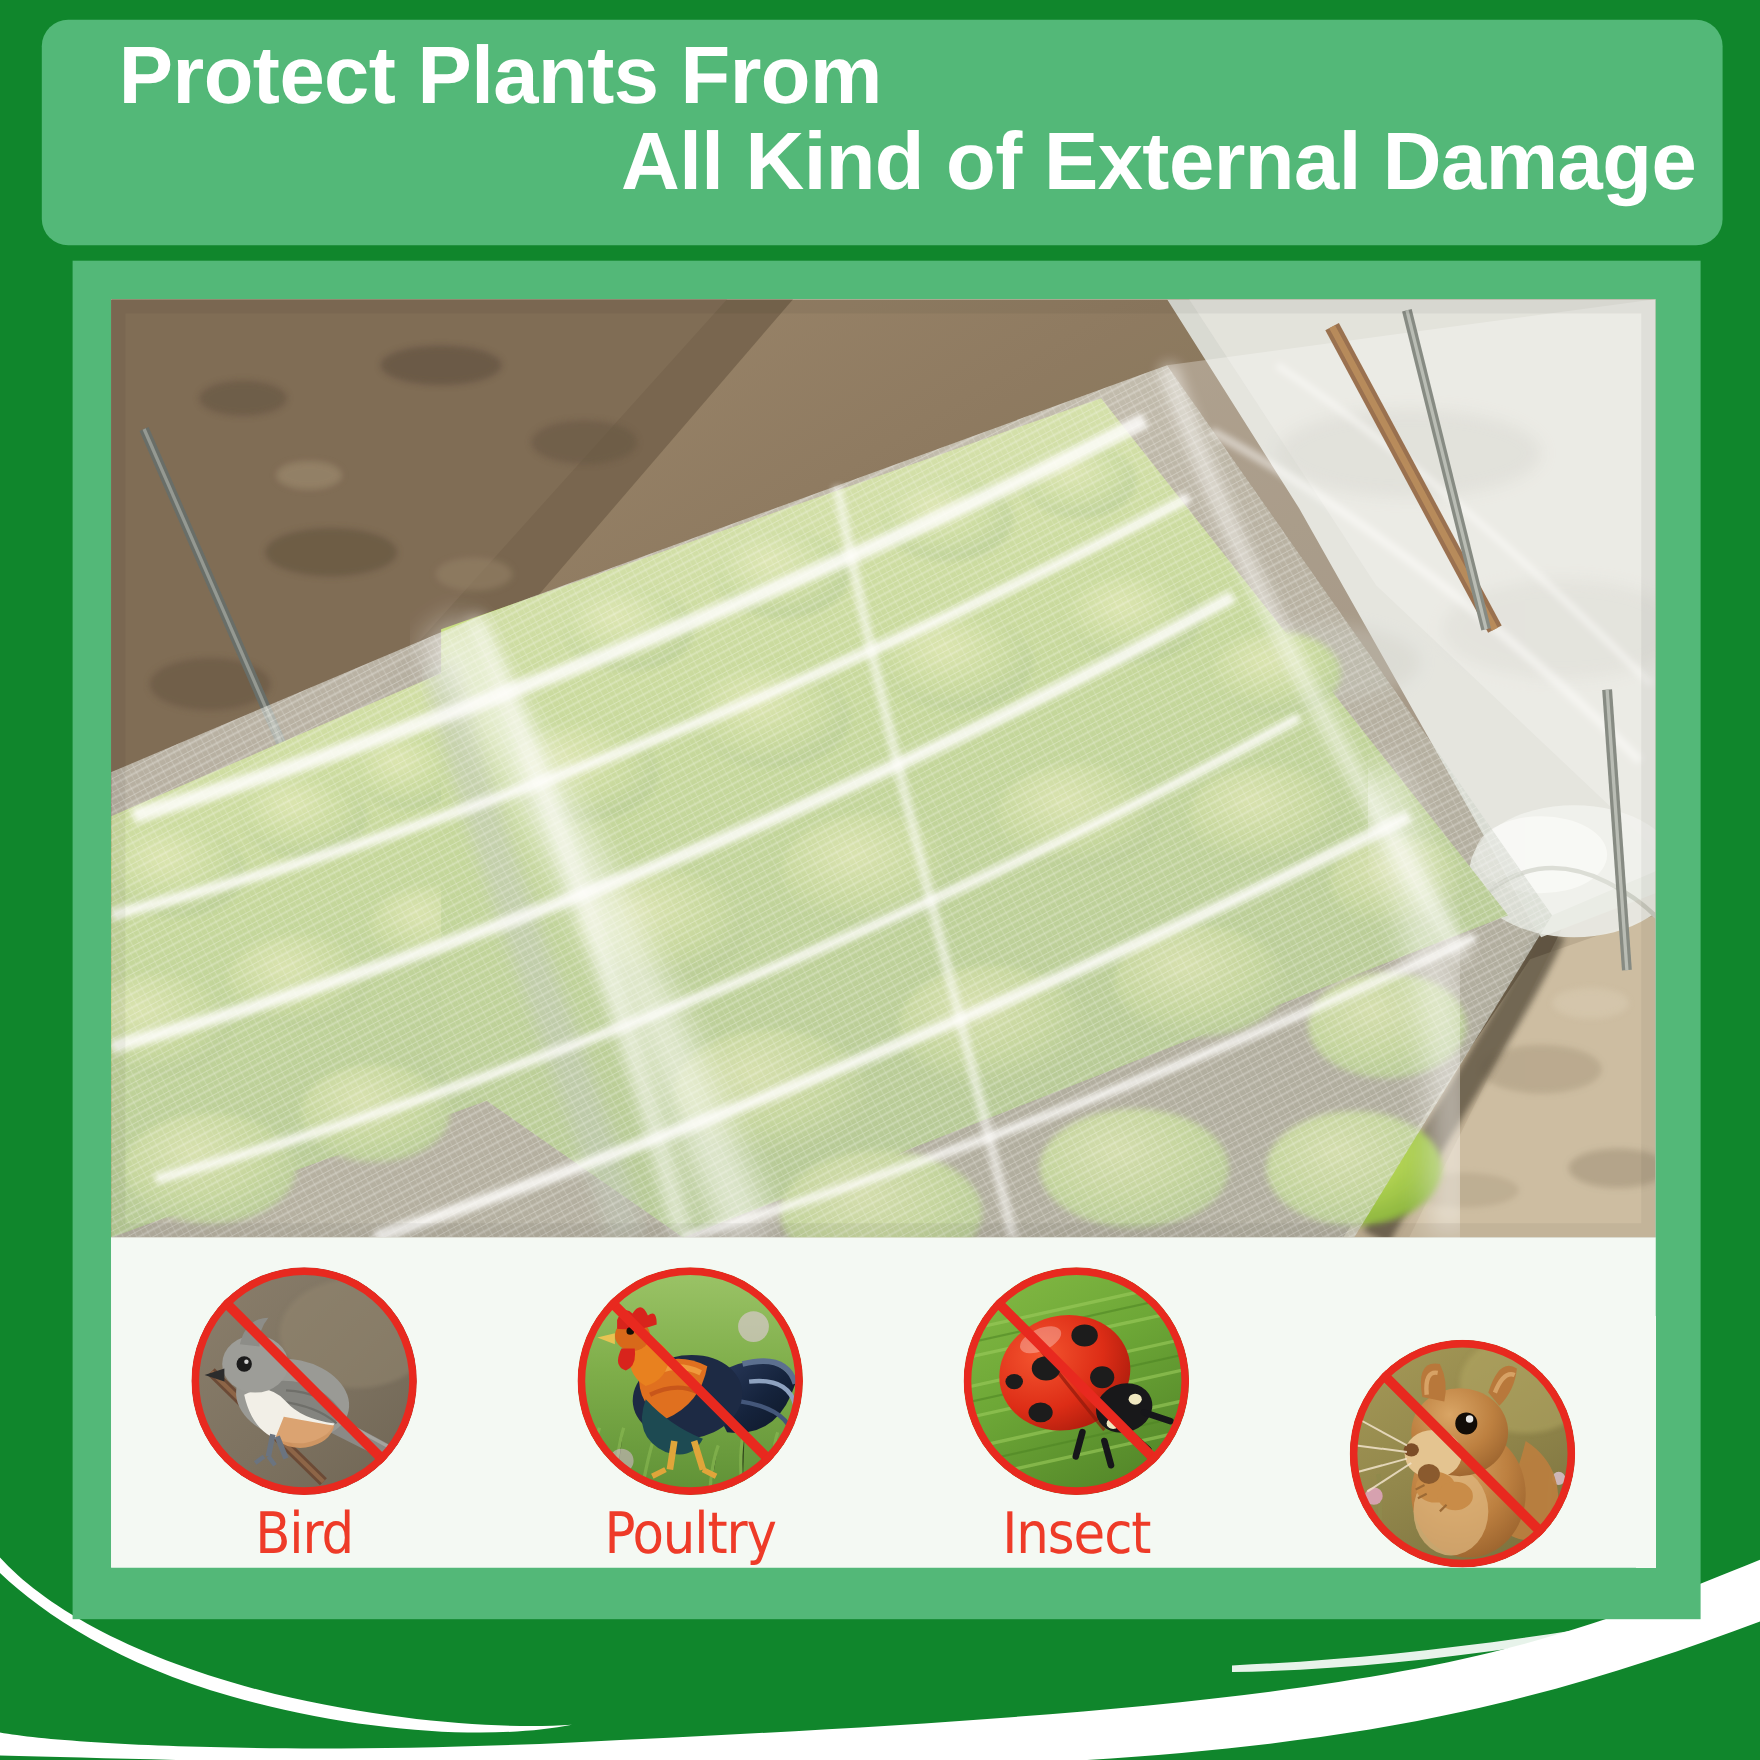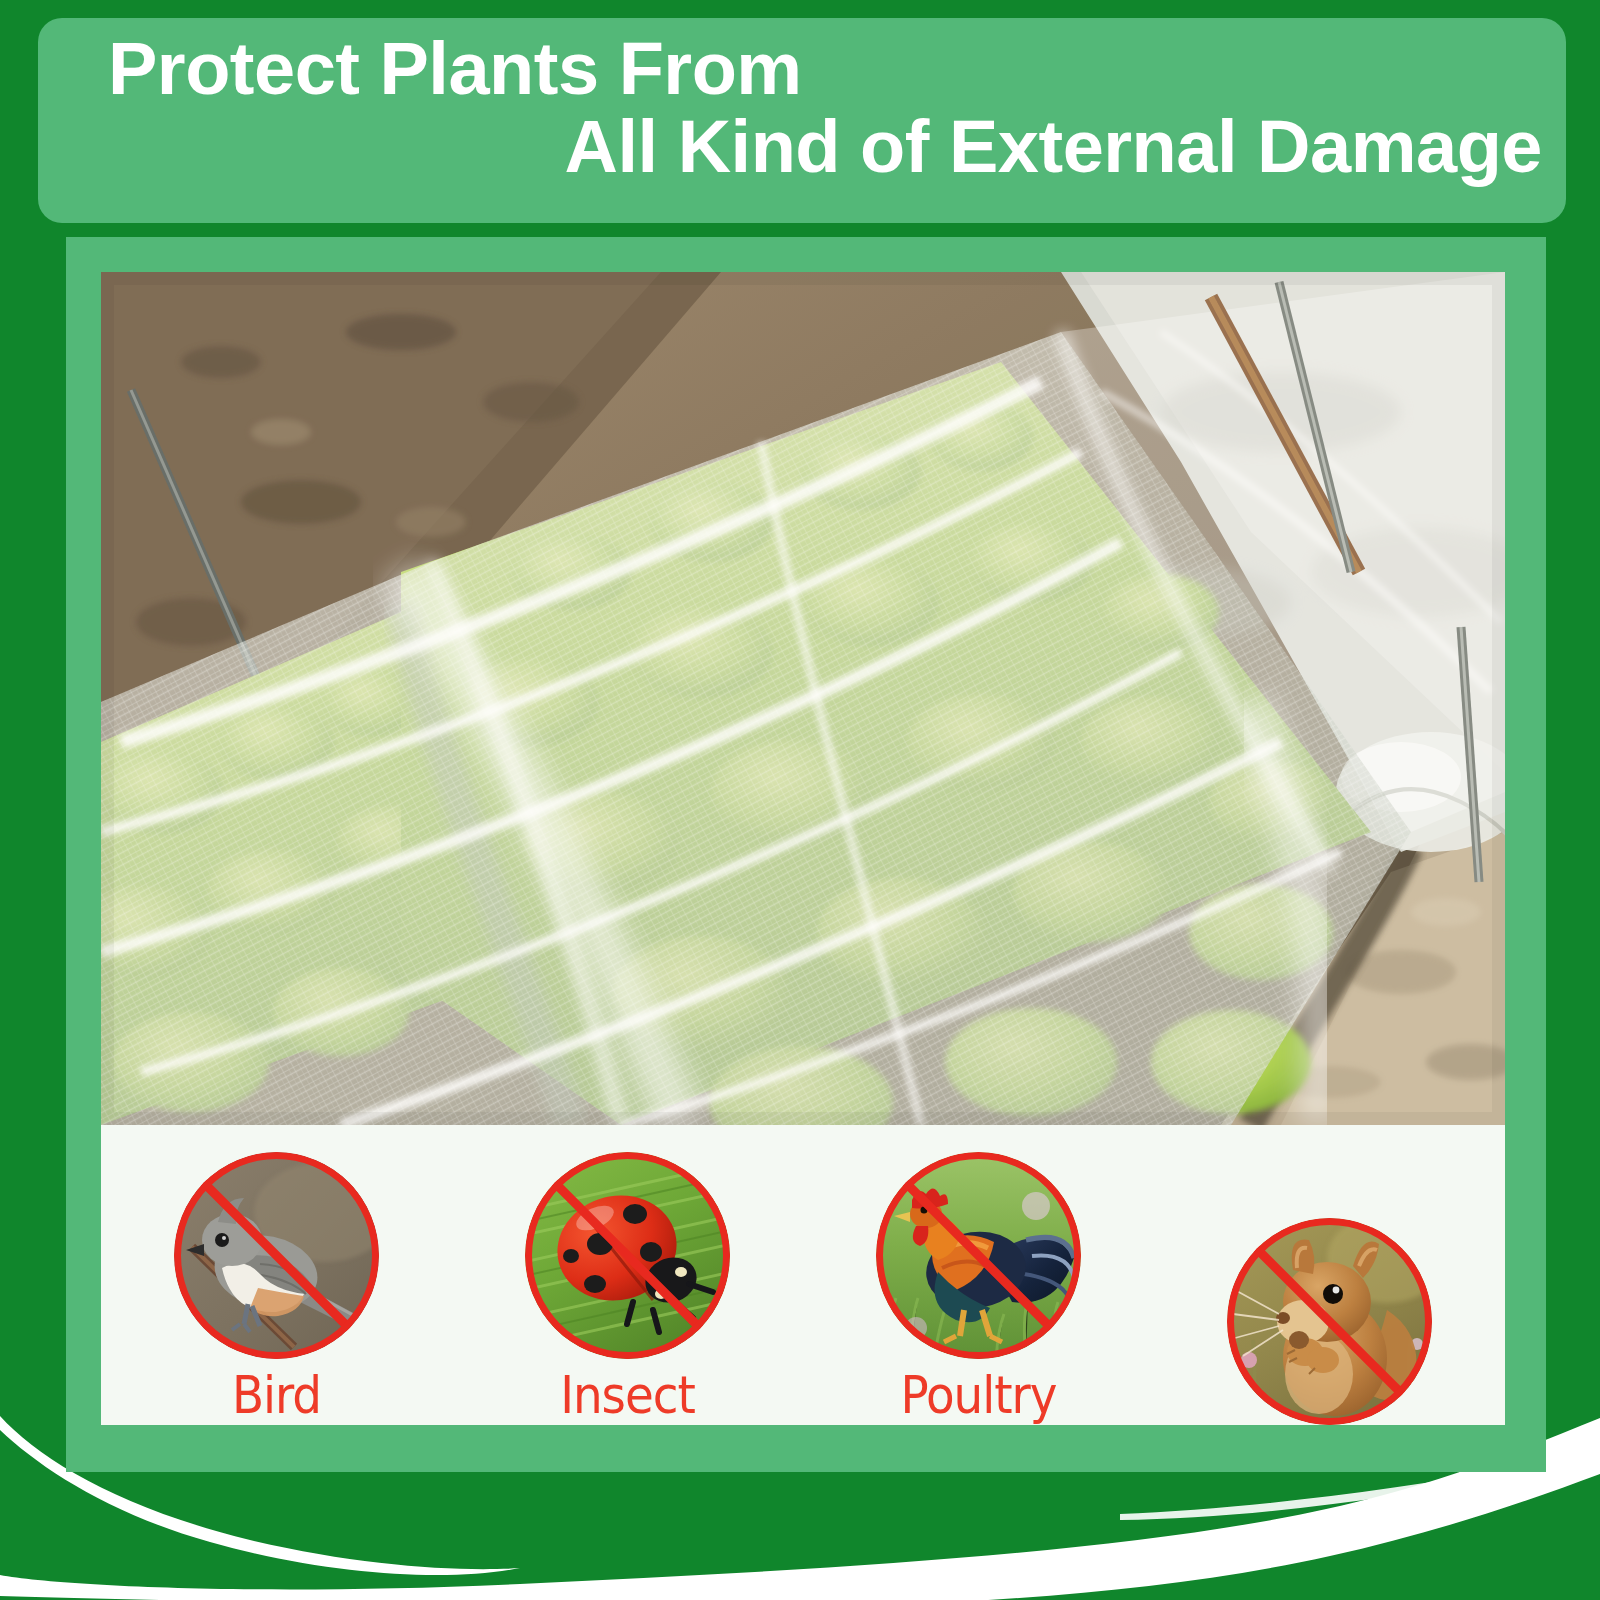--- a/index.html
+++ b/index.html
@@ -363,20 +363,84 @@
         <div class="icon-ring"></div>
       </div>
       <div class="icon-label">Bird</div>
     </div>
 
     <div class="icon-item">
       <div class="icon-badge">
         <div class="icon-photo">
           <svg viewBox="0 0 205 207" width="205" height="207">
             <defs>
+              <linearGradient id="grassBg" x1="0" y1="0" x2="0" y2="1">
+                <stop offset="0%" stop-color="#9cc468"></stop>
+                <stop offset="45%" stop-color="#7fae4a"></stop>
+                <stop offset="100%" stop-color="#5f9136"></stop>
+              </linearGradient>
+              <linearGradient id="tailG" x1="0" y1="0" x2="1" y2="1">
+                <stop offset="0%" stop-color="#2a3a5c"></stop>
+                <stop offset="55%" stop-color="#15233c"></stop>
+                <stop offset="100%" stop-color="#0d1626"></stop>
+              </linearGradient>
+            </defs>
+            <rect width="205" height="207" fill="url(#grassBg)"></rect>
+
+            <g stroke="#8fbd57" stroke-width="3" opacity="0.55">
+              <path d="M10,200 q4,-36 10,-54"></path>
+                <path d="M34,204 q2,-40 8,-58"></path>
+              <path d="M58,206 q6,-34 12,-52"></path>
+                <path d="M150,206 q-4,-40 2,-58"></path>
+              <path d="M178,204 q-2,-36 4,-54"></path>
+                <path d="M120,208 q2,-30 8,-46"></path>
+            </g>
+            <circle cx="160" cy="54" r="14" fill="#e5cbe0" opacity="0.6"></circle>
+            <circle cx="40" cy="176" r="11" fill="#d9b9d6" opacity="0.55"></circle>
+
+            <path d="M128,96 q48,-26 70,10 q-16,50 -62,44 q-16,-28 -8,-54 z" fill="url(#tailG)"></path>
+            <path d="M150,88 q40,-10 48,18" stroke="#5c708f" stroke-width="5" fill="none"></path>
+            <path d="M156,104 q36,-4 42,22" stroke="#8ea2c0" stroke-width="4" fill="none"></path>
+            <path d="M148,122 q38,6 46,26" stroke="#44577a" stroke-width="4" fill="none"></path>
+
+            <ellipse cx="100" cy="118" rx="50" ry="38" transform="rotate(-8 100 118)" fill="#1d2a44"></ellipse>
+
+            <path d="M56,96 q30,-22 62,-6 q-6,34 -38,48 q-26,-12 -24,-42 z" fill="#e0701f"></path>
+            <path d="M62,100 q26,-16 50,-4" stroke="#f09a3c" stroke-width="5" fill="none"></path>
+            <path d="M66,116 q24,-12 44,-2" stroke="#c8561a" stroke-width="4" fill="none"></path>
+
+            <path d="M62,120 q-12,34 18,48 q24,8 34,-12 q-30,-12 -52,-36 z" fill="#1d4a52"></path>
+
+            <path d="M50,72 q22,-14 34,8 q-2,22 -22,28 q-20,-12 -12,-36 z" fill="#e8811f"></path>
+
+            <ellipse cx="50" cy="62" rx="16" ry="14" fill="#d8691a"></ellipse>
+
+            <path d="M36,48 q6,-14 14,-6 q8,-12 14,2 q8,-6 8,8 q-16,6 -36,4 z" fill="#d8241c"></path>
+
+            <path d="M40,74 q-8,16 4,20 q10,-4 8,-20 z" fill="#d8241c"></path>
+
+            <path d="M34,60 L18,64 L34,70 Z" fill="#e8c352"></path>
+
+            <circle cx="48" cy="58" r="3.5" fill="#140f06"></circle>
+
+            <path d="M88,158 l-4,26 M106,158 l8,26" stroke="#e0a53a" stroke-width="6" fill="none"></path>
+            <path d="M80,184 l-12,6 M114,184 l12,6" stroke="#e0a53a" stroke-width="5" fill="none"></path>
+          </svg>
+        </div>
+        <div class="icon-slash"></div>
+        <div class="icon-ring"></div>
+      </div>
+      <div class="icon-label">Poultry</div>
+    </div>
+
+    <div class="icon-item">
+      <div class="icon-badge">
+        <div class="icon-photo">
+          <svg viewBox="0 0 205 207" width="205" height="207">
+            <defs>
               <linearGradient id="leafBg" x1="0" y1="0" x2="0.6" y2="1">
                 <stop offset="0%" stop-color="#86bb46"></stop>
                 <stop offset="50%" stop-color="#6ea837"></stop>
                 <stop offset="100%" stop-color="#55892a"></stop>
               </linearGradient>
               <radialGradient id="bugRed" cx="0.35" cy="0.3" r="0.8">
                 <stop offset="0%" stop-color="#f4552f"></stop>
                 <stop offset="60%" stop-color="#dd2d16"></stop>
                 <stop offset="100%" stop-color="#a81b0c"></stop>
               </radialGradient>
@@ -418,84 +482,20 @@
               <path d="M108,150 l-6,22"></path>
             </g>
 
             <ellipse cx="70" cy="66" rx="20" ry="10" transform="rotate(-24 70 66)" fill="#ffffff" opacity="0.3"></ellipse>
           </svg>
         </div>
         <div class="icon-slash"></div>
         <div class="icon-ring"></div>
       </div>
       <div class="icon-label">Insect</div>
-    </div>
-
-    <div class="icon-item">
-      <div class="icon-badge">
-        <div class="icon-photo">
-          <svg viewBox="0 0 205 207" width="205" height="207">
-            <defs>
-              <linearGradient id="grassBg" x1="0" y1="0" x2="0" y2="1">
-                <stop offset="0%" stop-color="#9cc468"></stop>
-                <stop offset="45%" stop-color="#7fae4a"></stop>
-                <stop offset="100%" stop-color="#5f9136"></stop>
-              </linearGradient>
-              <linearGradient id="tailG" x1="0" y1="0" x2="1" y2="1">
-                <stop offset="0%" stop-color="#2a3a5c"></stop>
-                <stop offset="55%" stop-color="#15233c"></stop>
-                <stop offset="100%" stop-color="#0d1626"></stop>
-              </linearGradient>
-            </defs>
-            <rect width="205" height="207" fill="url(#grassBg)"></rect>
-
-            <g stroke="#8fbd57" stroke-width="3" opacity="0.55">
-              <path d="M10,200 q4,-36 10,-54"></path>
-                <path d="M34,204 q2,-40 8,-58"></path>
-              <path d="M58,206 q6,-34 12,-52"></path>
-                <path d="M150,206 q-4,-40 2,-58"></path>
-              <path d="M178,204 q-2,-36 4,-54"></path>
-                <path d="M120,208 q2,-30 8,-46"></path>
-            </g>
-            <circle cx="160" cy="54" r="14" fill="#e5cbe0" opacity="0.6"></circle>
-            <circle cx="40" cy="176" r="11" fill="#d9b9d6" opacity="0.55"></circle>
-
-            <path d="M128,96 q48,-26 70,10 q-16,50 -62,44 q-16,-28 -8,-54 z" fill="url(#tailG)"></path>
-            <path d="M150,88 q40,-10 48,18" stroke="#5c708f" stroke-width="5" fill="none"></path>
-            <path d="M156,104 q36,-4 42,22" stroke="#8ea2c0" stroke-width="4" fill="none"></path>
-            <path d="M148,122 q38,6 46,26" stroke="#44577a" stroke-width="4" fill="none"></path>
-
-            <ellipse cx="100" cy="118" rx="50" ry="38" transform="rotate(-8 100 118)" fill="#1d2a44"></ellipse>
-
-            <path d="M56,96 q30,-22 62,-6 q-6,34 -38,48 q-26,-12 -24,-42 z" fill="#e0701f"></path>
-            <path d="M62,100 q26,-16 50,-4" stroke="#f09a3c" stroke-width="5" fill="none"></path>
-            <path d="M66,116 q24,-12 44,-2" stroke="#c8561a" stroke-width="4" fill="none"></path>
-
-            <path d="M62,120 q-12,34 18,48 q24,8 34,-12 q-30,-12 -52,-36 z" fill="#1d4a52"></path>
-
-            <path d="M50,72 q22,-14 34,8 q-2,22 -22,28 q-20,-12 -12,-36 z" fill="#e8811f"></path>
-
-            <ellipse cx="50" cy="62" rx="16" ry="14" fill="#d8691a"></ellipse>
-
-            <path d="M36,48 q6,-14 14,-6 q8,-12 14,2 q8,-6 8,8 q-16,6 -36,4 z" fill="#d8241c"></path>
-
-            <path d="M40,74 q-8,16 4,20 q10,-4 8,-20 z" fill="#d8241c"></path>
-
-            <path d="M34,60 L18,64 L34,70 Z" fill="#e8c352"></path>
-
-            <circle cx="48" cy="58" r="3.5" fill="#140f06"></circle>
-
-            <path d="M88,158 l-4,26 M106,158 l8,26" stroke="#e0a53a" stroke-width="6" fill="none"></path>
-            <path d="M80,184 l-12,6 M114,184 l12,6" stroke="#e0a53a" stroke-width="5" fill="none"></path>
-          </svg>
-        </div>
-        <div class="icon-slash"></div>
-        <div class="icon-ring"></div>
-      </div>
-      <div class="icon-label">Poultry</div>
     </div>
 
     <div class="icon-item">
       <div class="icon-badge">
         <div class="icon-photo">
           <svg viewBox="0 0 205 207" width="205" height="207">
             <defs>
               <linearGradient id="sqBg" x1="0" y1="0" x2="0.6" y2="1">
                 <stop offset="0%" stop-color="#a69a58"></stop>
                 <stop offset="55%" stop-color="#93884c"></stop>

